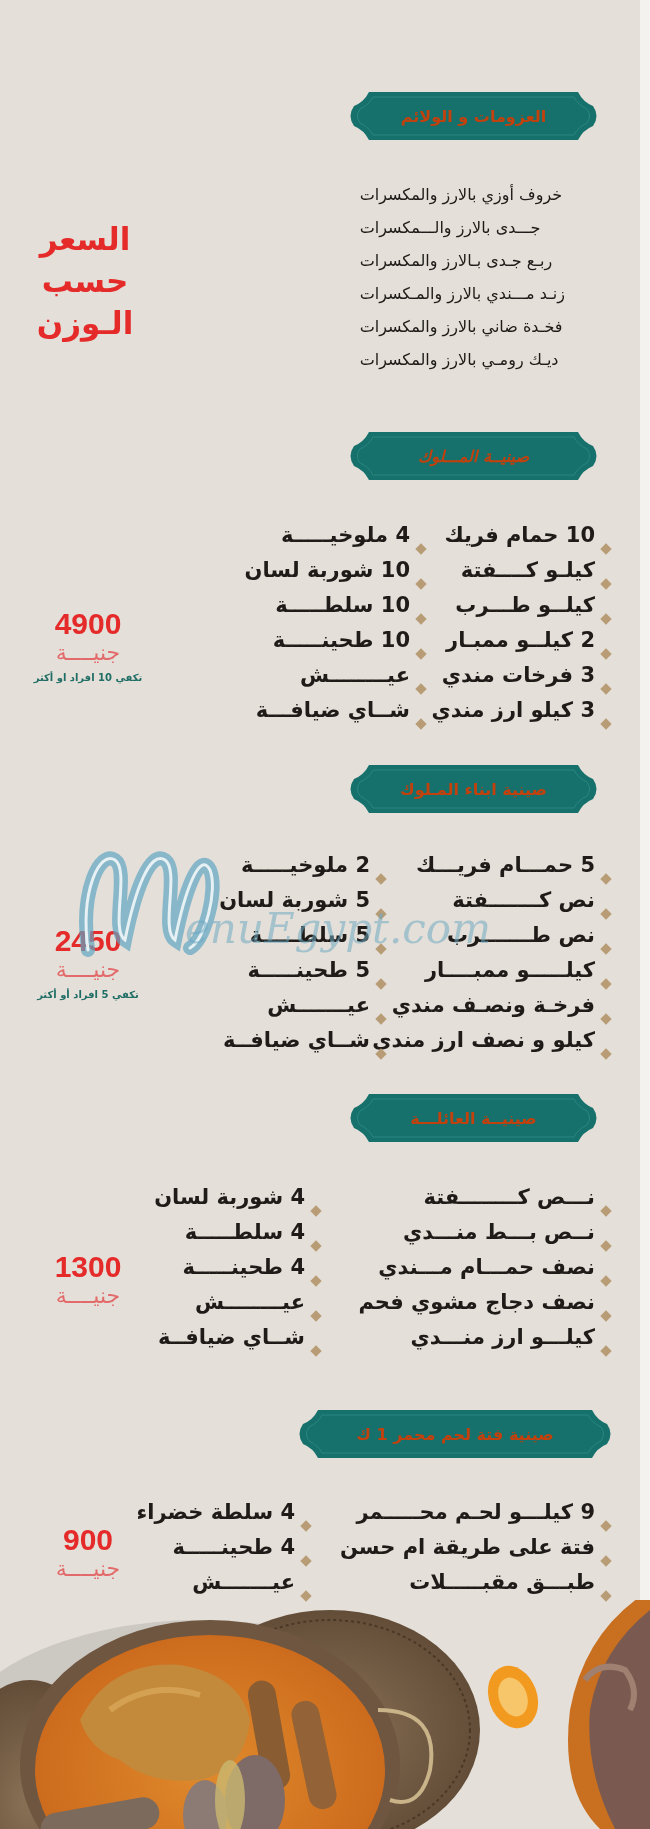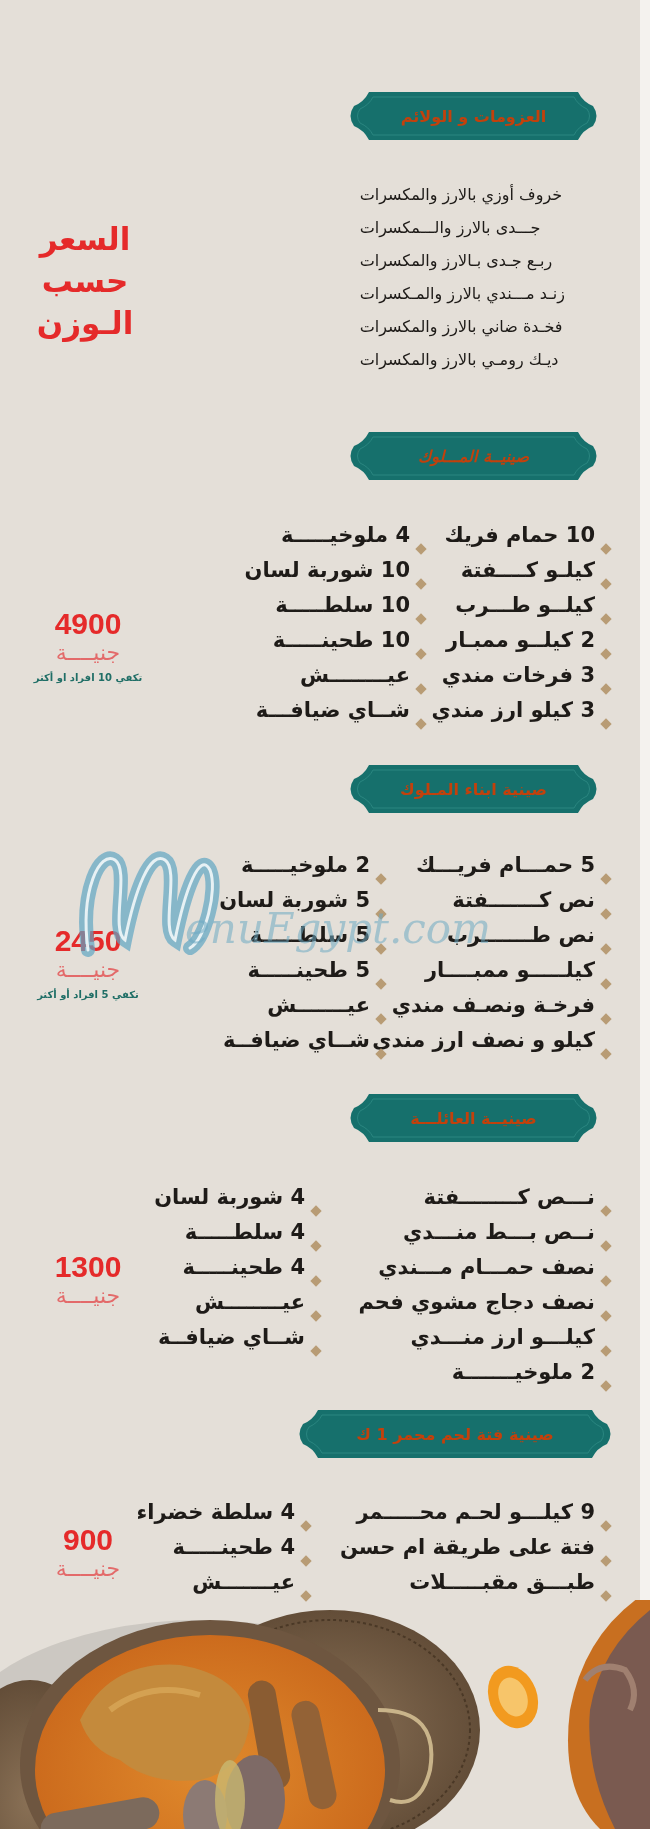--- a/index.html
+++ b/index.html
@@ -308,24 +308,20 @@
         <span class="bullet"></span>
         <span>نصف حمـــام مـــندي</span>
       </div>
     <div class="row">
         <span class="bullet"></span>
         <span>نصف دجاج مشوي فحم</span>
       </div>
     <div class="row">
         <span class="bullet"></span>
         <span>كيلـــو ارز منـــدي</span>
-      </div>
-    <div class="row">
-        <span class="bullet"></span>
-        <span>2 ملوخيـــــــة</span>
       </div>
   </div>
   <div class="col" style="right:290px;">
     <div class="row">
         <span class="bullet"></span>
         <span>4 شوربة لسان</span>
       </div>
     <div class="row">
         <span class="bullet"></span>
         <span>4 سلطـــــة</span>

